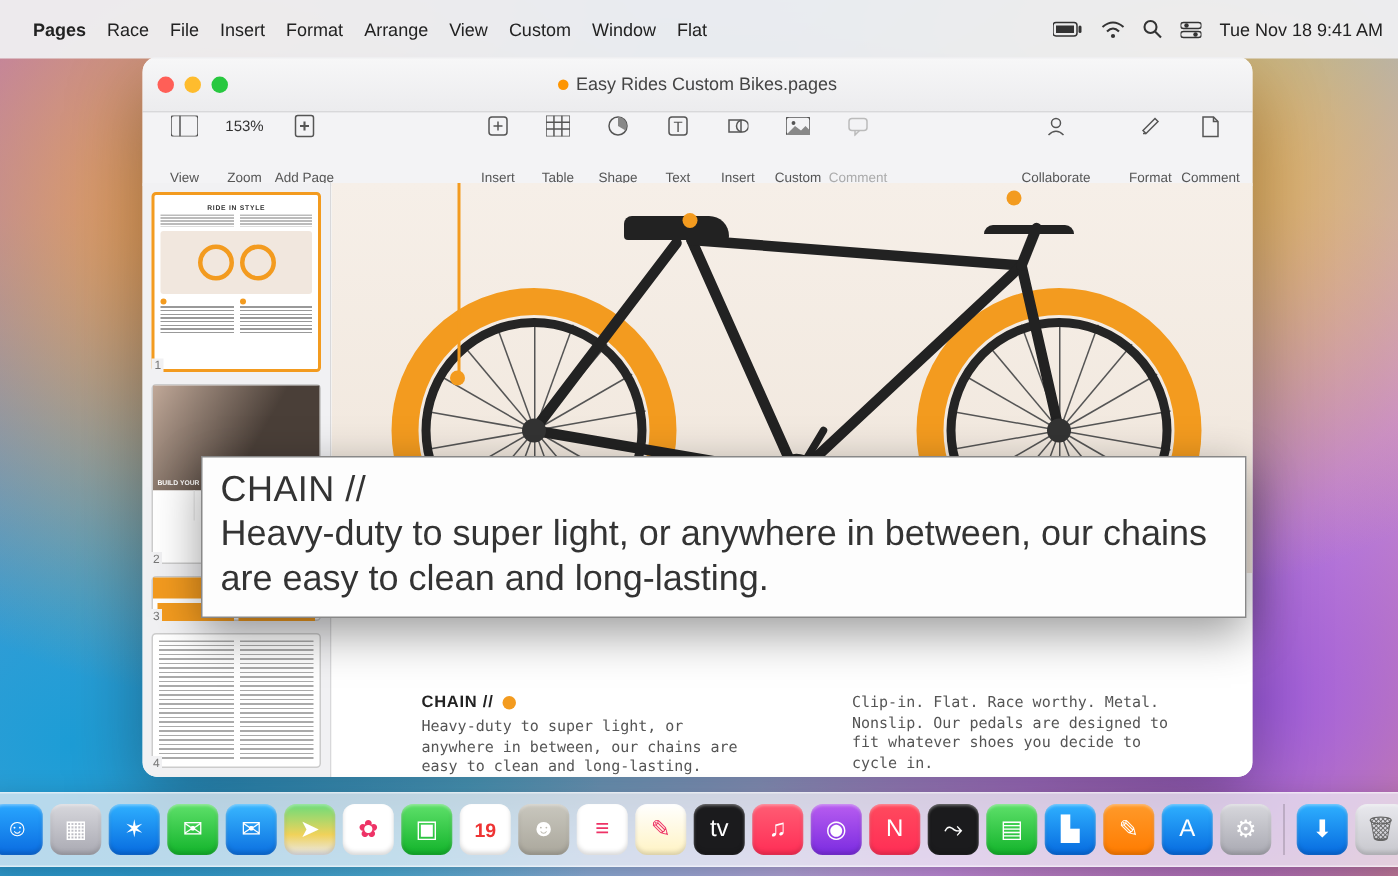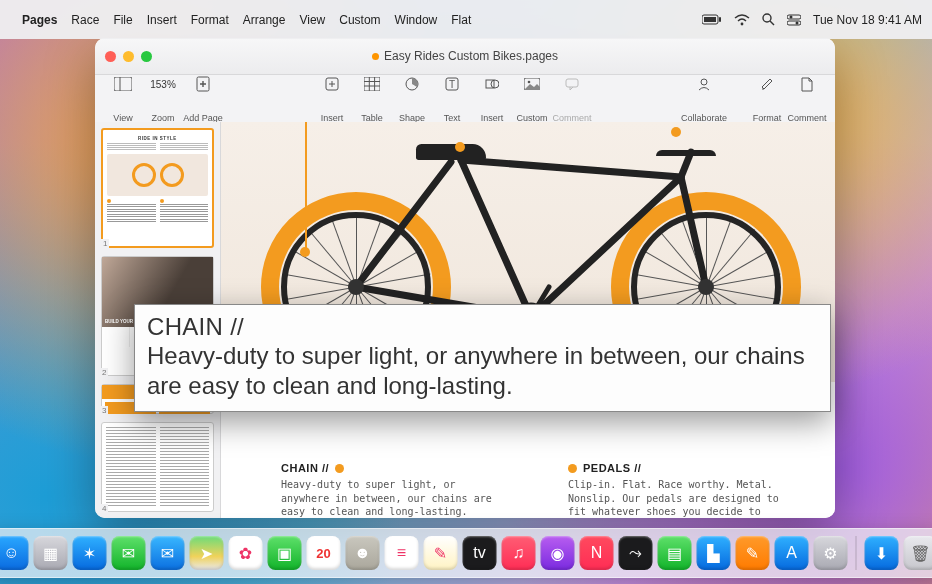--- a/index.html
+++ b/index.html
@@ -415,24 +415,20 @@
 
         <div class="text-cols">
           <div class="col">
             <div class="col-head">
                 <span>CHAIN //</span>
                 <span class="odot"></span>
               </div>
             <div class="col-body">Heavy-duty to super light, or anywhere in between, our chains are easy to clean and long-lasting.</div>
           </div>
           <div class="col">
-            <div class="col-head">
-                <span class="odot"></span>
-                <span>PEDALS //</span>
-              </div>
             <div class="col-body">Clip-in. Flat. Race worthy. Metal. Nonslip. Our pedals are designed to fit whatever shoes you decide to cycle in.</div>
           </div>
         </div>
       </div>
     </div>
   </div>
 
   <div class="zoombox">
     <div class="zh">CHAIN //</div>
     <div class="zb">Heavy-duty to super light, or anywhere in between, our chains are easy to clean and long-lasting.</div>
@@ -440,21 +436,21 @@
 
   <div class="dock" id="dock">
       <div class="dicon" style="background: linear-gradient(rgb(41, 167, 255), rgb(10, 107, 224));">☺</div>
       <div class="dicon" style="background: linear-gradient(rgb(215, 215, 220), rgb(169, 169, 178));">▦</div>
       <div class="dicon" style="background: linear-gradient(rgb(47, 176, 255), rgb(6, 106, 223));">✶</div>
       <div class="dicon" style="background: linear-gradient(rgb(94, 224, 106), rgb(18, 179, 42));">✉</div>
       <div class="dicon" style="background: linear-gradient(rgb(57, 183, 255), rgb(11, 111, 224));">✉</div>
       <div class="dicon" style="background: linear-gradient(rgb(107, 220, 122), rgb(240, 210, 90) 60%, rgb(233, 233, 238));">➤</div>
       <div class="dicon" style="background: rgb(255, 255, 255); color: rgb(238, 51, 102);">✿</div>
       <div class="dicon" style="background: linear-gradient(rgb(94, 224, 106), rgb(18, 179, 42));">▣</div>
-      <div class="dicon" style="background: rgb(255, 255, 255); color: rgb(238, 51, 51); font-size: 13px; font-weight: 600;">20</div>
+      <div class="dicon" style="background: rgb(255, 255, 255); color: rgb(238, 51, 51); font-size: 13px; font-weight: 600;">19</div>
       <div class="dicon" style="background: linear-gradient(rgb(201, 199, 190), rgb(170, 167, 156));">☻</div>
       <div class="dicon" style="background: rgb(255, 255, 255); color: rgb(238, 51, 102);">≡</div>
       <div class="dicon" style="background: linear-gradient(rgb(255, 255, 255), rgb(255, 243, 195)); color: rgb(238, 51, 102);">✎</div>
       <div class="dicon" style="background: rgb(27, 27, 29);">tv</div>
       <div class="dicon" style="background: linear-gradient(rgb(255, 93, 116), rgb(255, 45, 85));">♫</div>
       <div class="dicon" style="background: linear-gradient(rgb(184, 93, 240), rgb(122, 43, 224));">◉</div>
       <div class="dicon" style="background: linear-gradient(rgb(255, 74, 94), rgb(255, 45, 85));">N</div>
       <div class="dicon" style="background: rgb(27, 27, 29);">⤳</div>
       <div class="dicon" style="background: linear-gradient(rgb(94, 224, 106), rgb(18, 179, 42));">▤</div>
       <div class="dicon" style="background: linear-gradient(rgb(47, 176, 255), rgb(6, 106, 223));">▙</div>

